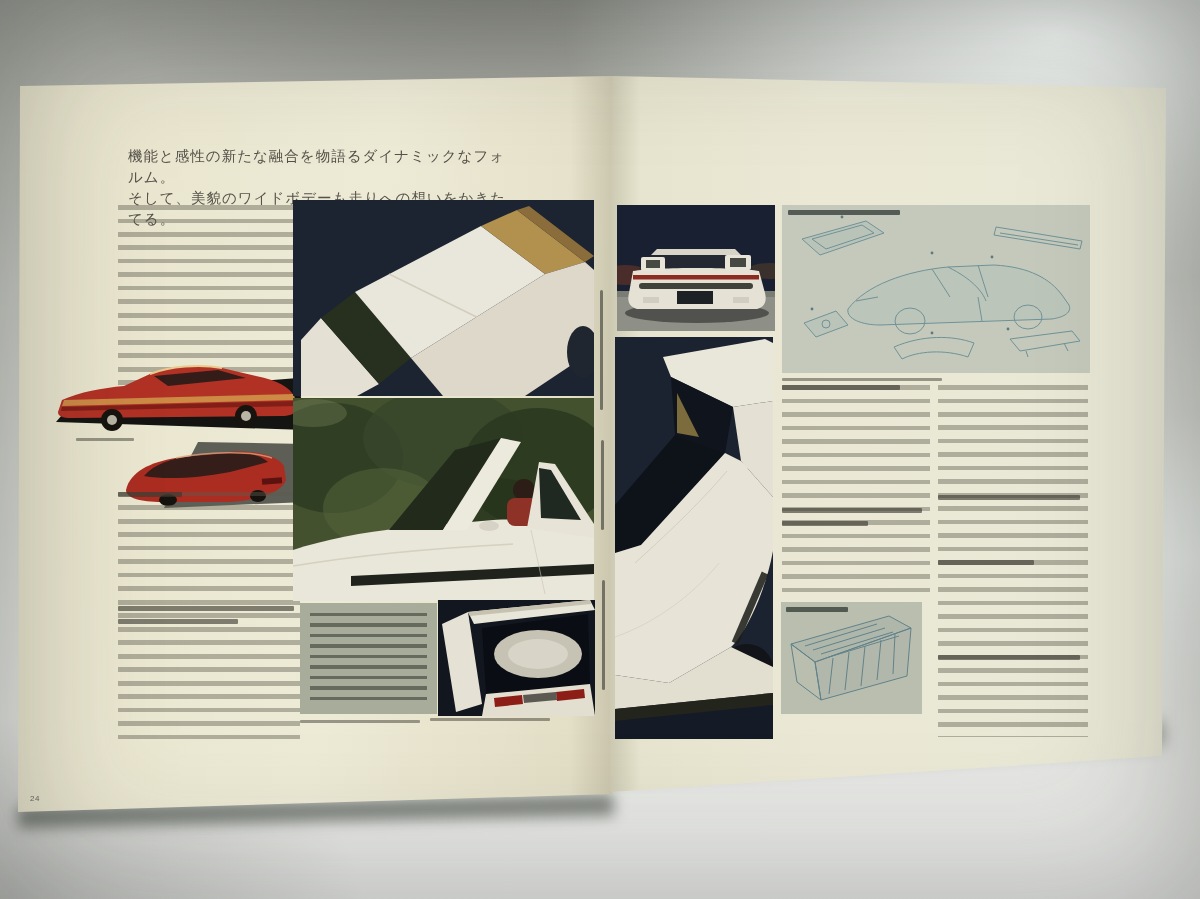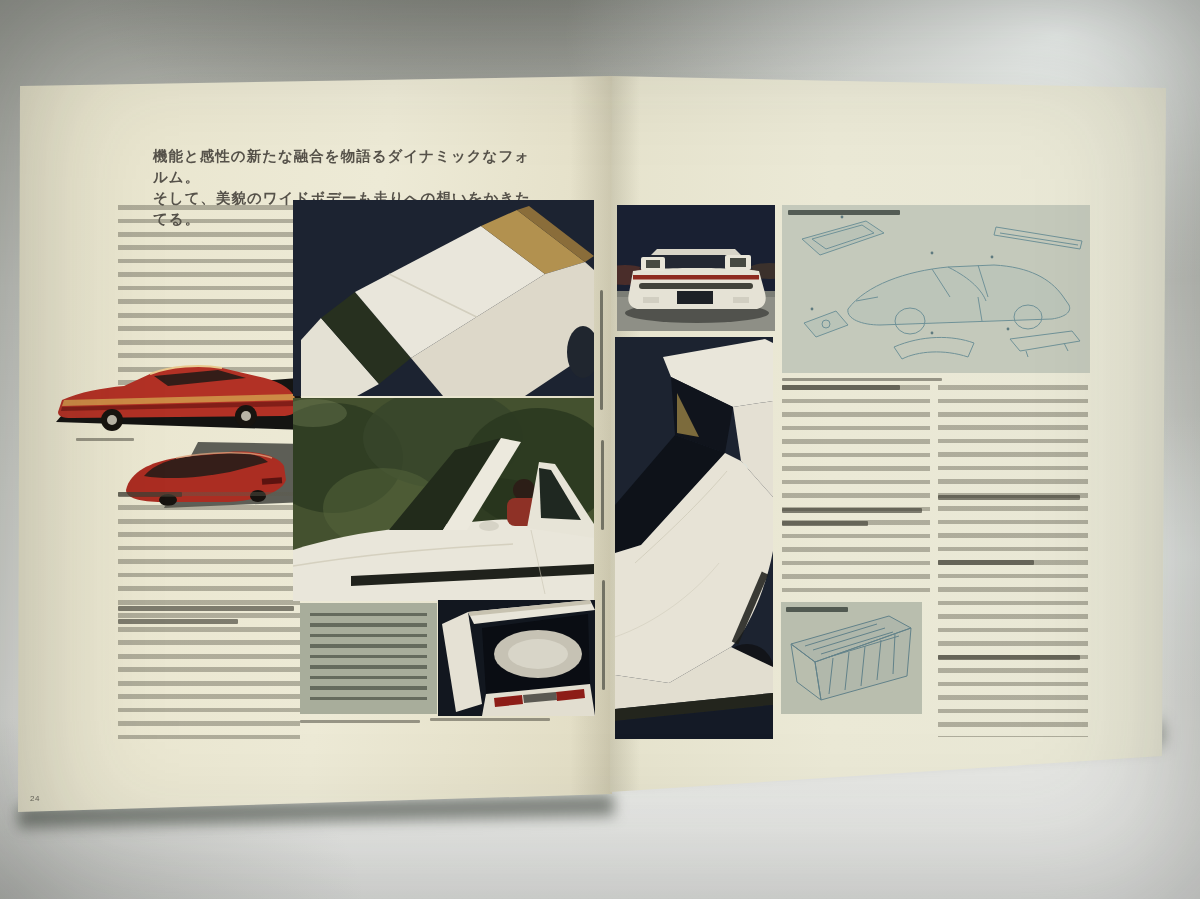--- a/index.html
+++ b/index.html
@@ -29,21 +29,21 @@
   .spine-shade-r{position:absolute;left:0;top:0;width:34px;height:100%;background:linear-gradient(90deg,rgba(96,90,64,.22),rgba(96,90,64,0));}
   .fold-mark{position:absolute;width:3px;background:rgba(22,26,22,.5);border-radius:2px;z-index:8;}
   
   .tl{background-image:repeating-linear-gradient(180deg, rgba(92,90,76,.42) 0px, rgba(92,90,76,.42) 4.5px, rgba(0,0,0,0) 4.5px, rgba(0,0,0,0) 13.5px);}
   .tl-dark{background-image:repeating-linear-gradient(180deg, rgba(52,58,48,.58) 0px, rgba(52,58,48,.58) 3.5px, rgba(0,0,0,0) 3.5px, rgba(0,0,0,0) 10.5px);}
   .bold-bar{position:absolute;height:5px;background:rgba(58,56,46,.62);border-radius:1px;}
   .micro{position:absolute;height:3px;background:rgba(66,64,54,.5);border-radius:1px;}
   .panel-head{position:absolute;height:4.5px;background:rgba(40,50,46,.72);border-radius:1px;}
   
   .abs{position:absolute;}
-  .headline{position:absolute;left:114px;top:74px;width:380px;color:#56524a;font-size:14.5px;line-height:21px;letter-spacing:1px;font-weight:700;margin-left:25px;}
+  .headline{position:absolute;left:114px;top:74px;width:380px;color:#56524a;font-size:14.5px;line-height:21px;letter-spacing:1px;font-weight:400;}
   .pagenum{position:absolute;left:16px;top:722px;font-size:8px;color:#6b695e;letter-spacing:.5px;}
   .photo{position:absolute;overflow:hidden;}
   .panel{position:absolute;overflow:hidden;}
   svg{display:block;}
 </style>
 </head>
 <body>
 
 <div class="stage">
 

